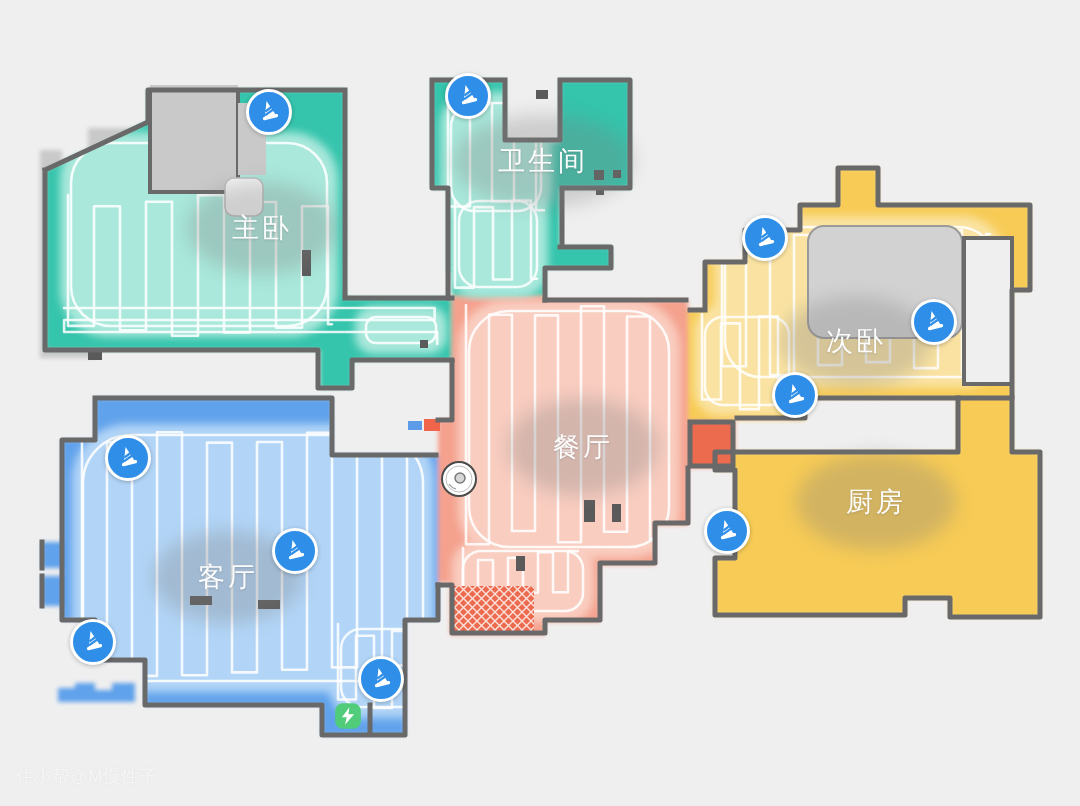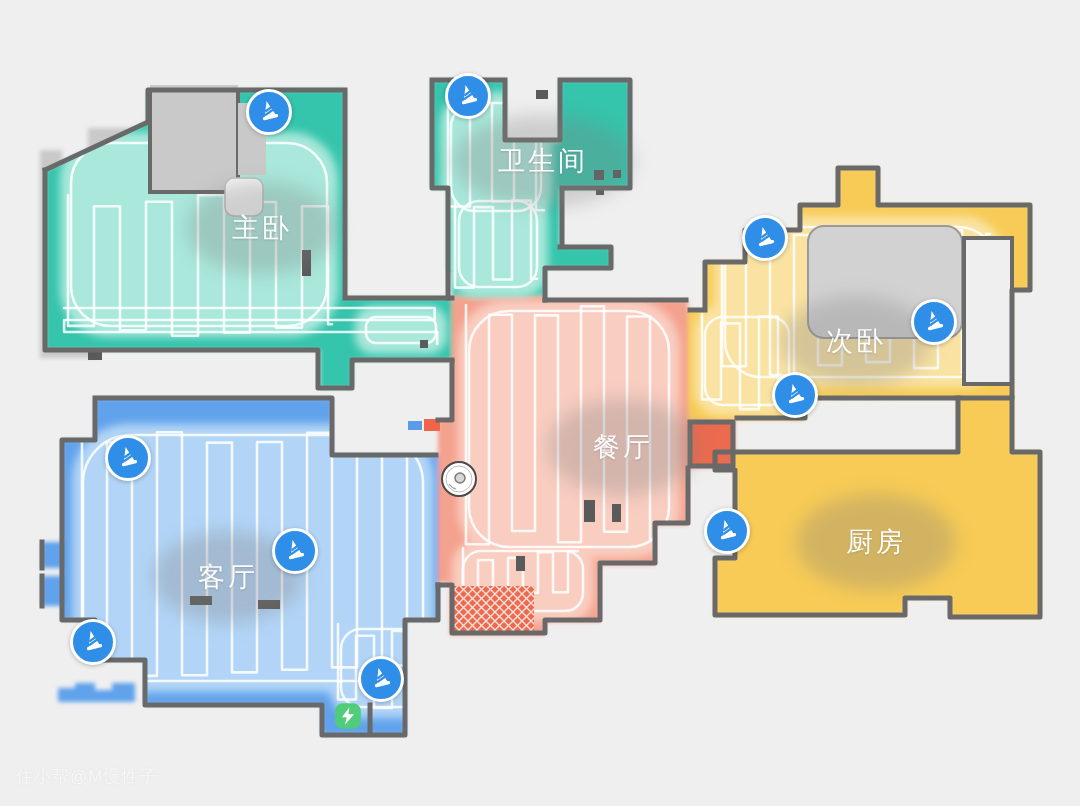--- a/index.html
+++ b/index.html
@@ -159,29 +159,29 @@
 <div class="overlay" id="overlay">
   <div class="watermark">住小帮@M慢性子</div>
 <div class="room-label" style="left: 262px; top: 228px;">
         <div class="blob" style="width: 150px; height: 92px;"></div>
         <span class="txt">主卧</span>
       </div>
       <div class="room-label" style="left: 537px; top: 161px; padding-left: 12px;">
         <div class="blob" style="width: 180px; height: 92px;"></div>
         <span class="txt">卫生间</span>
       </div>
-      <div class="room-label" style="left: 583px; top: 447px; margin-left: 40px;">
+      <div class="room-label" style="left: 583px; top: 447px;">
         <div class="blob" style="width: 150px; height: 96px;"></div>
         <span class="txt">餐厅</span>
       </div>
       <div class="room-label" style="left: 856px; top: 296px; margin-top: 45px;">
         <div class="blob" style="width: 150px; height: 90px;"></div>
         <span class="txt">次卧</span>
       </div>
-      <div class="room-label" style="left: 876px; top: 542px; text-align: right;">
+      <div class="room-label" style="left: 876px; top: 502px; text-align: right;">
         <div class="blob" style="width: 160px; height: 96px;"></div>
         <span class="txt">厨房</span>
       </div>
       <div class="room-label" style="left: 228px; top: 547px; margin-top: 30px;">
         <div class="blob" style="width: 150px; height: 92px;"></div>
         <span class="txt">客厅</span>
       </div>
       <div class="marker" style="left: 269px; top: 112px; background: rgb(47, 143, 232);">
         <span><svg width="26" height="26" viewBox="0 0 24 24">
             <g transform="rotate(-14 12 13)">

